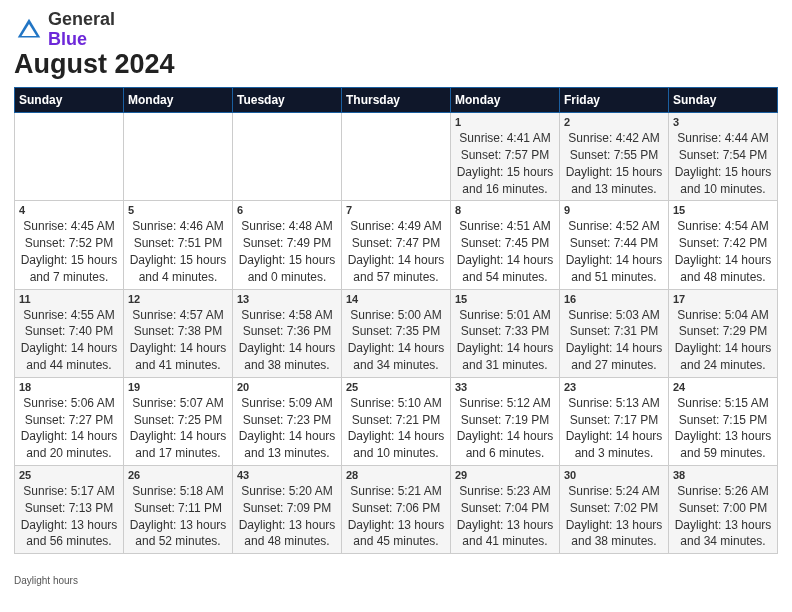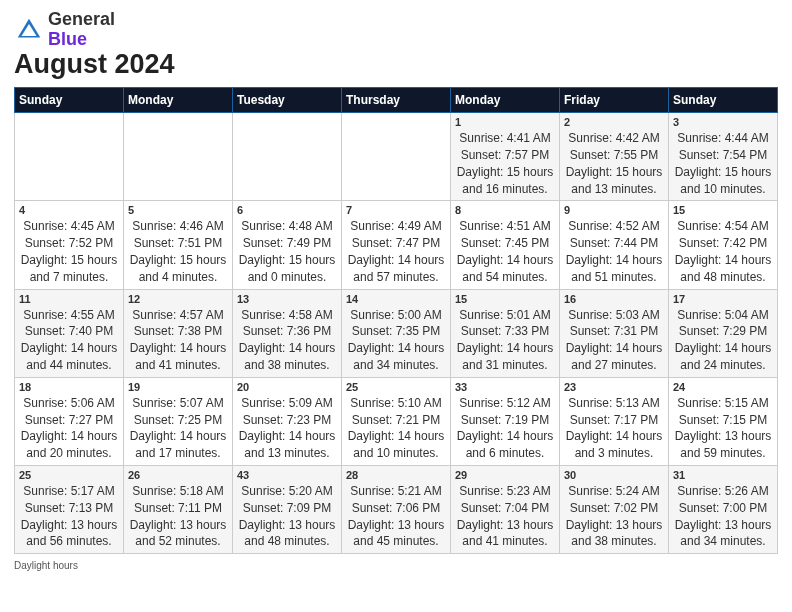--- a/index.html
+++ b/index.html
@@ -85,21 +85,21 @@
     .day-info {
       font-size: 12px;
       line-height: 1.4;
       color: #333;
       text-align: center;
     }
     .empty-cell {
       background: #fff !important;
     }
     .footer {
-      margin-top: 6px;
+      margin-top: 21px;
       font-size: 10px;
       color: #555;
     }
   </style>
 </head>
 <body>
 
 <div class="container">
   <div class="header">
     <div class="logo">
@@ -257,21 +257,21 @@
           </td>
           <td>
             <span class="day-num">29</span>
             <div class="day-info">Sunrise: 5:23 AM<br>Sunset: 7:04 PM<br>Daylight: 13 hours and 41 minutes.</div>
           </td>
           <td>
             <span class="day-num">30</span>
             <div class="day-info">Sunrise: 5:24 AM<br>Sunset: 7:02 PM<br>Daylight: 13 hours and 38 minutes.</div>
           </td>
           <td>
-            <span class="day-num">31</span>
+            <span class="day-num">38</span>
             <div class="day-info">Sunrise: 5:26 AM<br>Sunset: 7:00 PM<br>Daylight: 13 hours and 34 minutes.</div>
           </td>
         </tr>
       </tbody>
   </table>
 
   <div class="footer">
     <span>Daylight hours</span>
   </div>
 </div>

